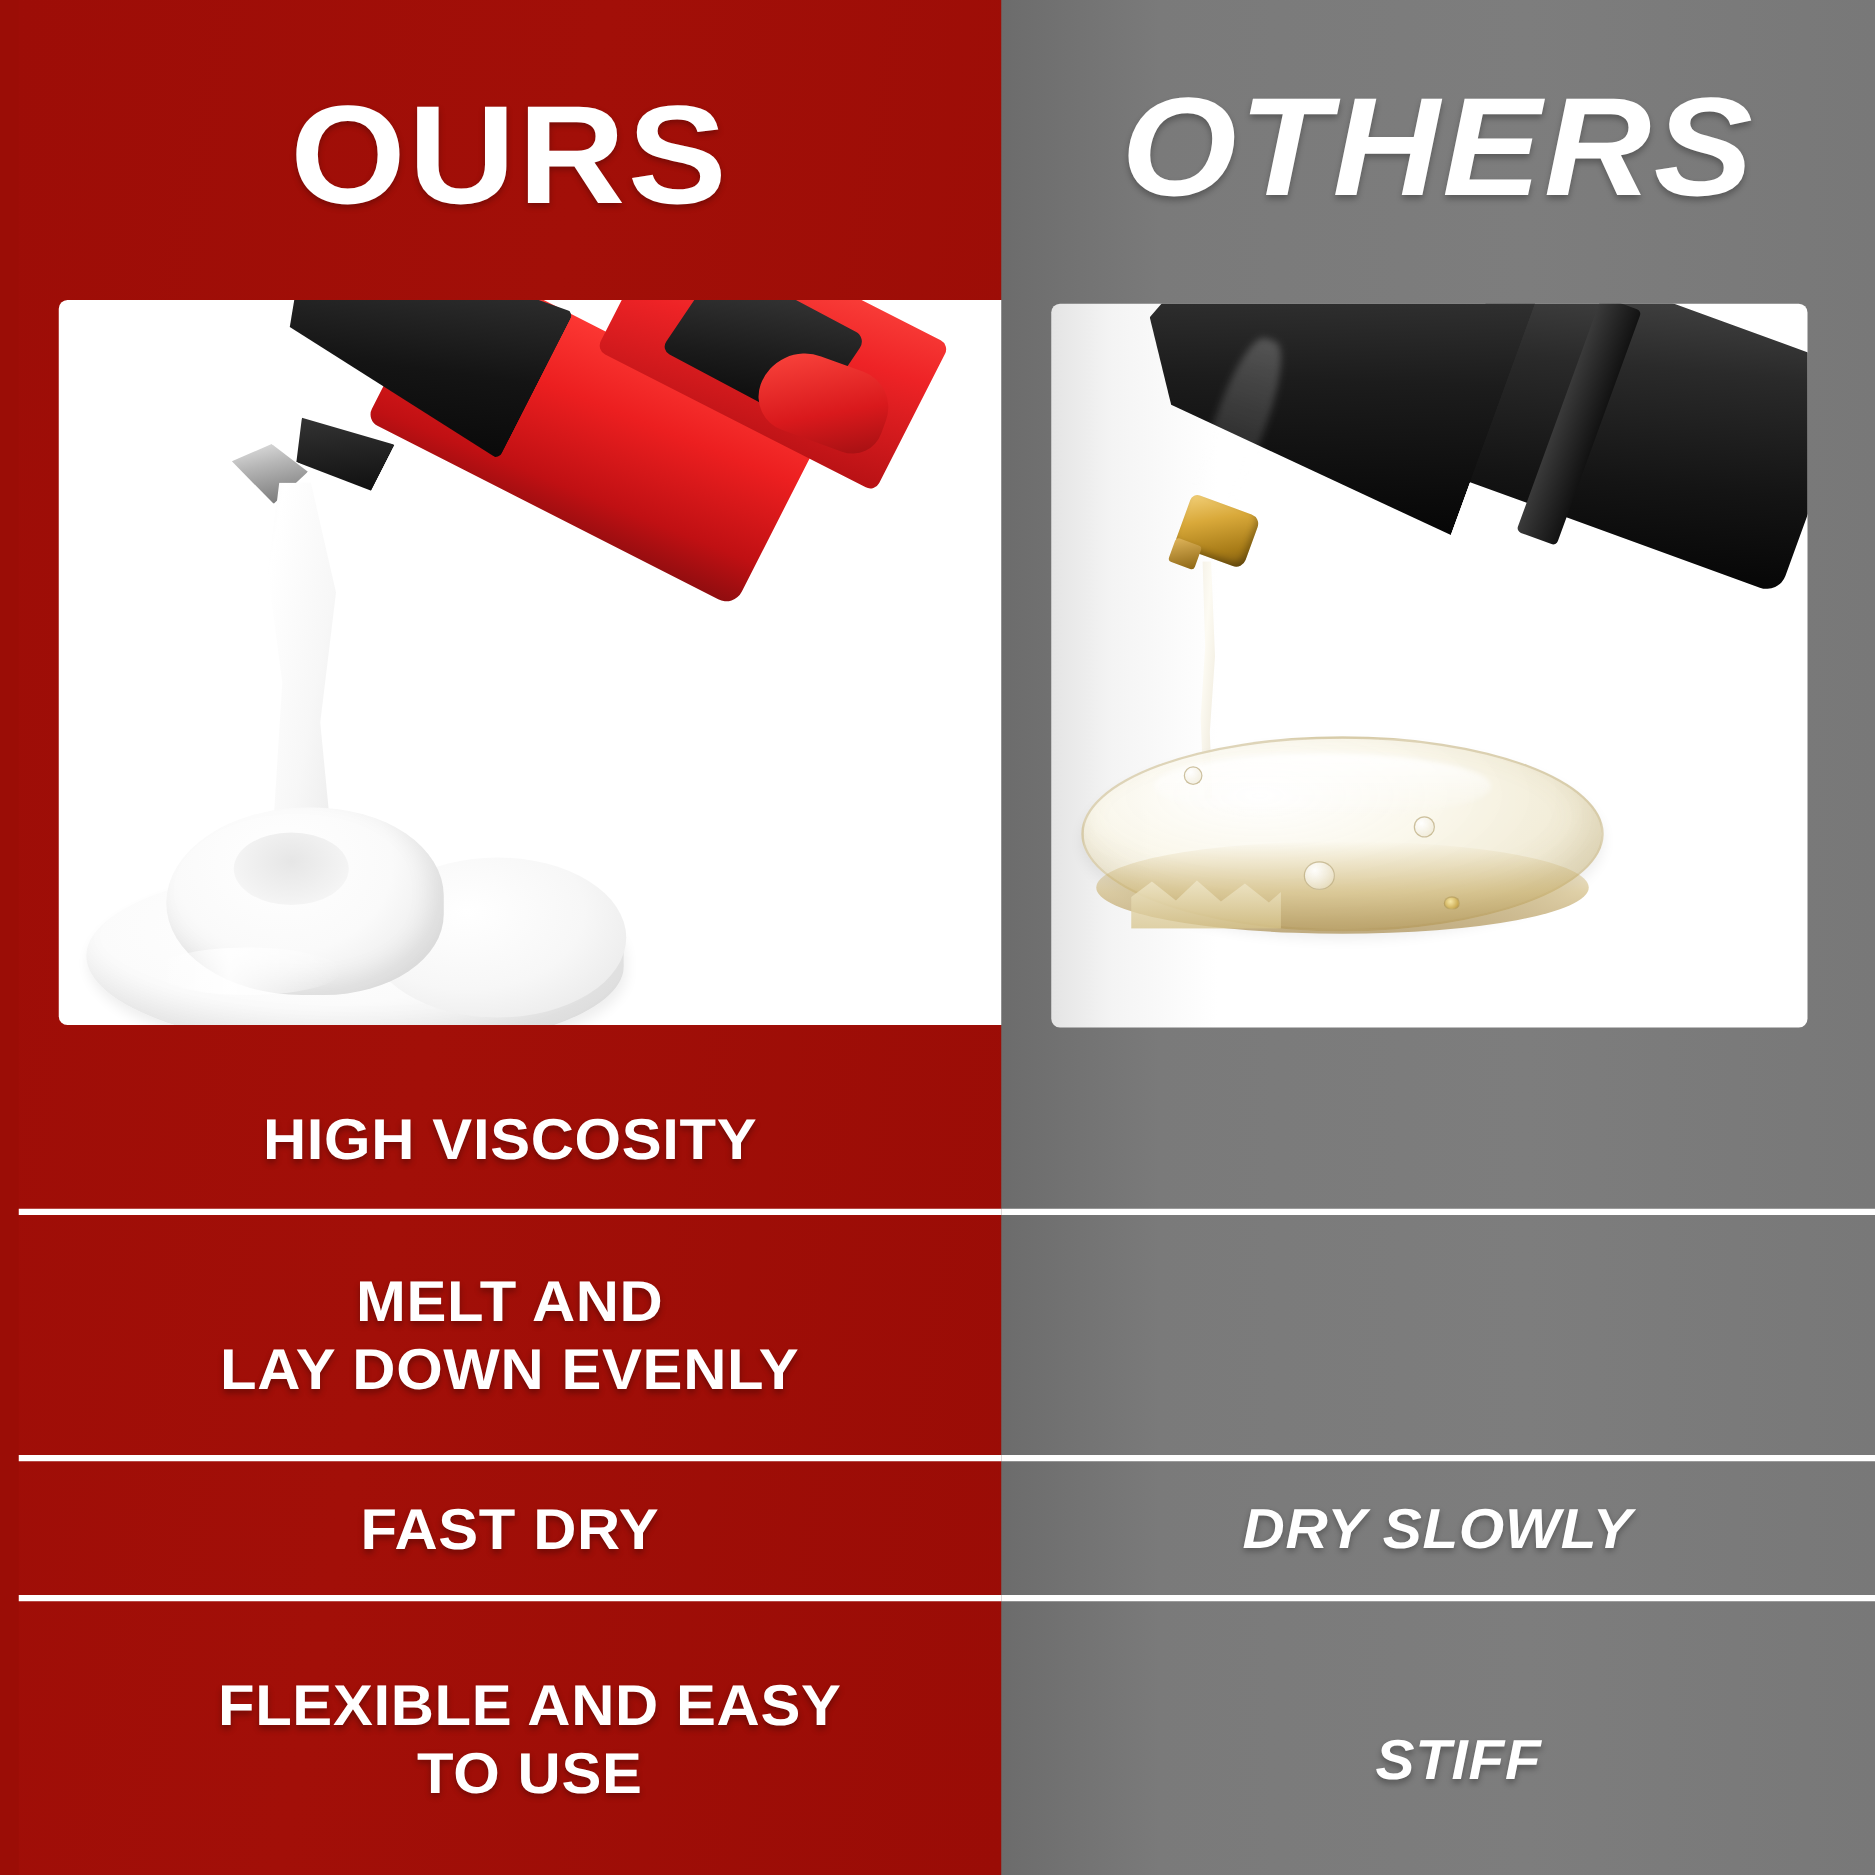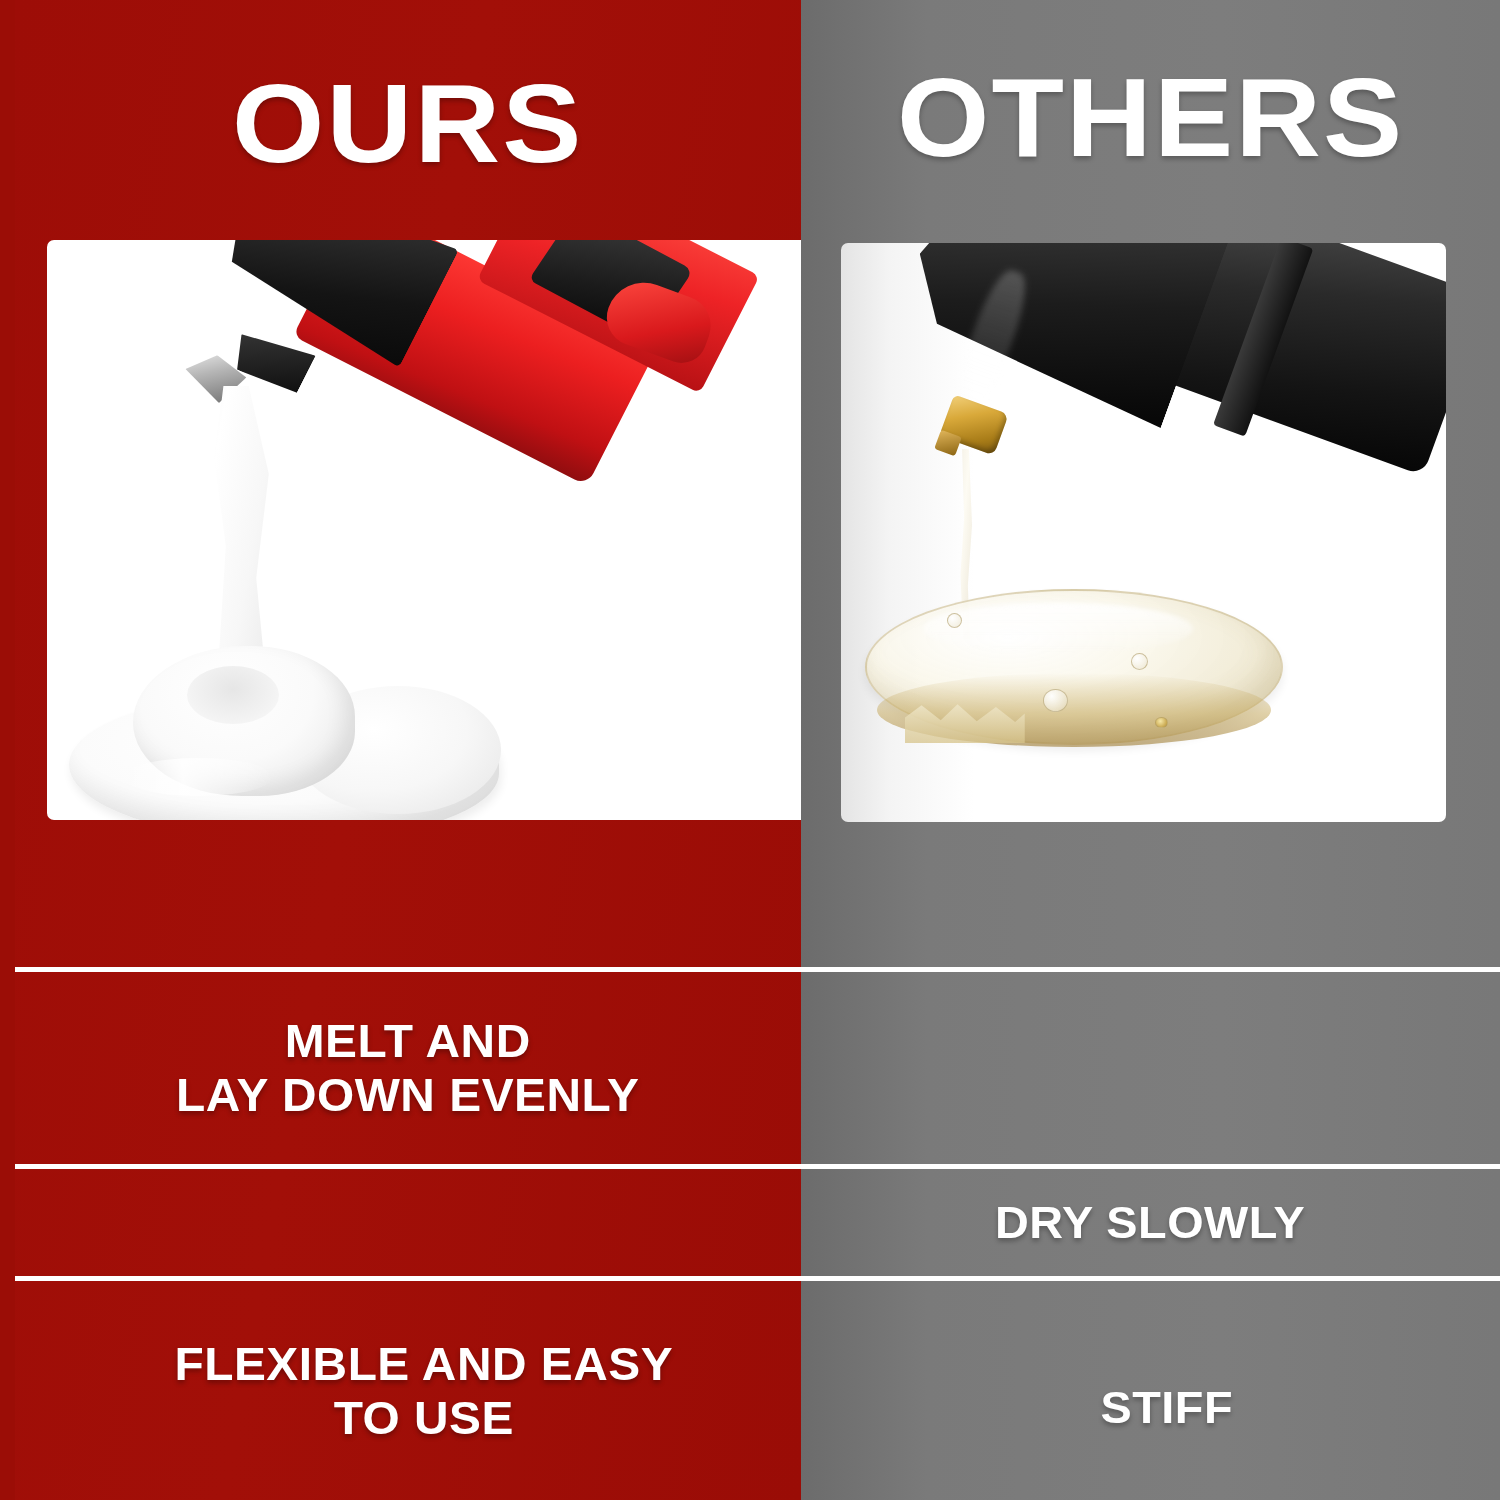--- a/index.html
+++ b/index.html
@@ -14,20 +14,21 @@
   
   .col { position:relative; height:1500px; }
   .col-ours {
     width:827px;
     background:linear-gradient(100deg,#9d0d07 0%,#a20f08 45%,#9a0c06 100%);
     margin-left:15px;
   }
   .col-others {
     width:736px;
     background:linear-gradient(90deg,#6c6c6c 0%,#7a7a7a 18%,#7d7d7d 60%,#787878 100%);
+    font-style:italic;
   }
 
   
   .heading {
     position:absolute; left:0; width:100%;
     text-align:center;
     color:#fff;
     font-weight:bold;
     font-size:112px;
     line-height:112px;
@@ -279,28 +280,34 @@
       <div class="glue-mound">
         <div class="mound-base"></div>
         <div class="mound-lobe-r"></div>
         <div class="mound-coil"></div>
         <div class="mound-dimple"></div>
         <div class="mound-gloss"></div>
       </div>
     </div>
 
     <div class="rows">
+      <div class="row r1">
+        <div class="row-label">HIGH VISCOSITY</div>
+      </div>
       <div class="divider d1"></div>
 
       <div class="row r2">
         <div class="row-label">MELT AND
 LAY DOWN EVENLY</div>
       </div>
       <div class="divider d2"></div>
 
+      <div class="row r3">
+        <div class="row-label">FAST DRY</div>
+      </div>
       <div class="divider d3"></div>
 
       <div class="row r4">
         <div class="row-label">FLEXIBLE AND EASY
 TO USE</div>
       </div>
     </div>
   </div>
 
   <div class="col col-others">

